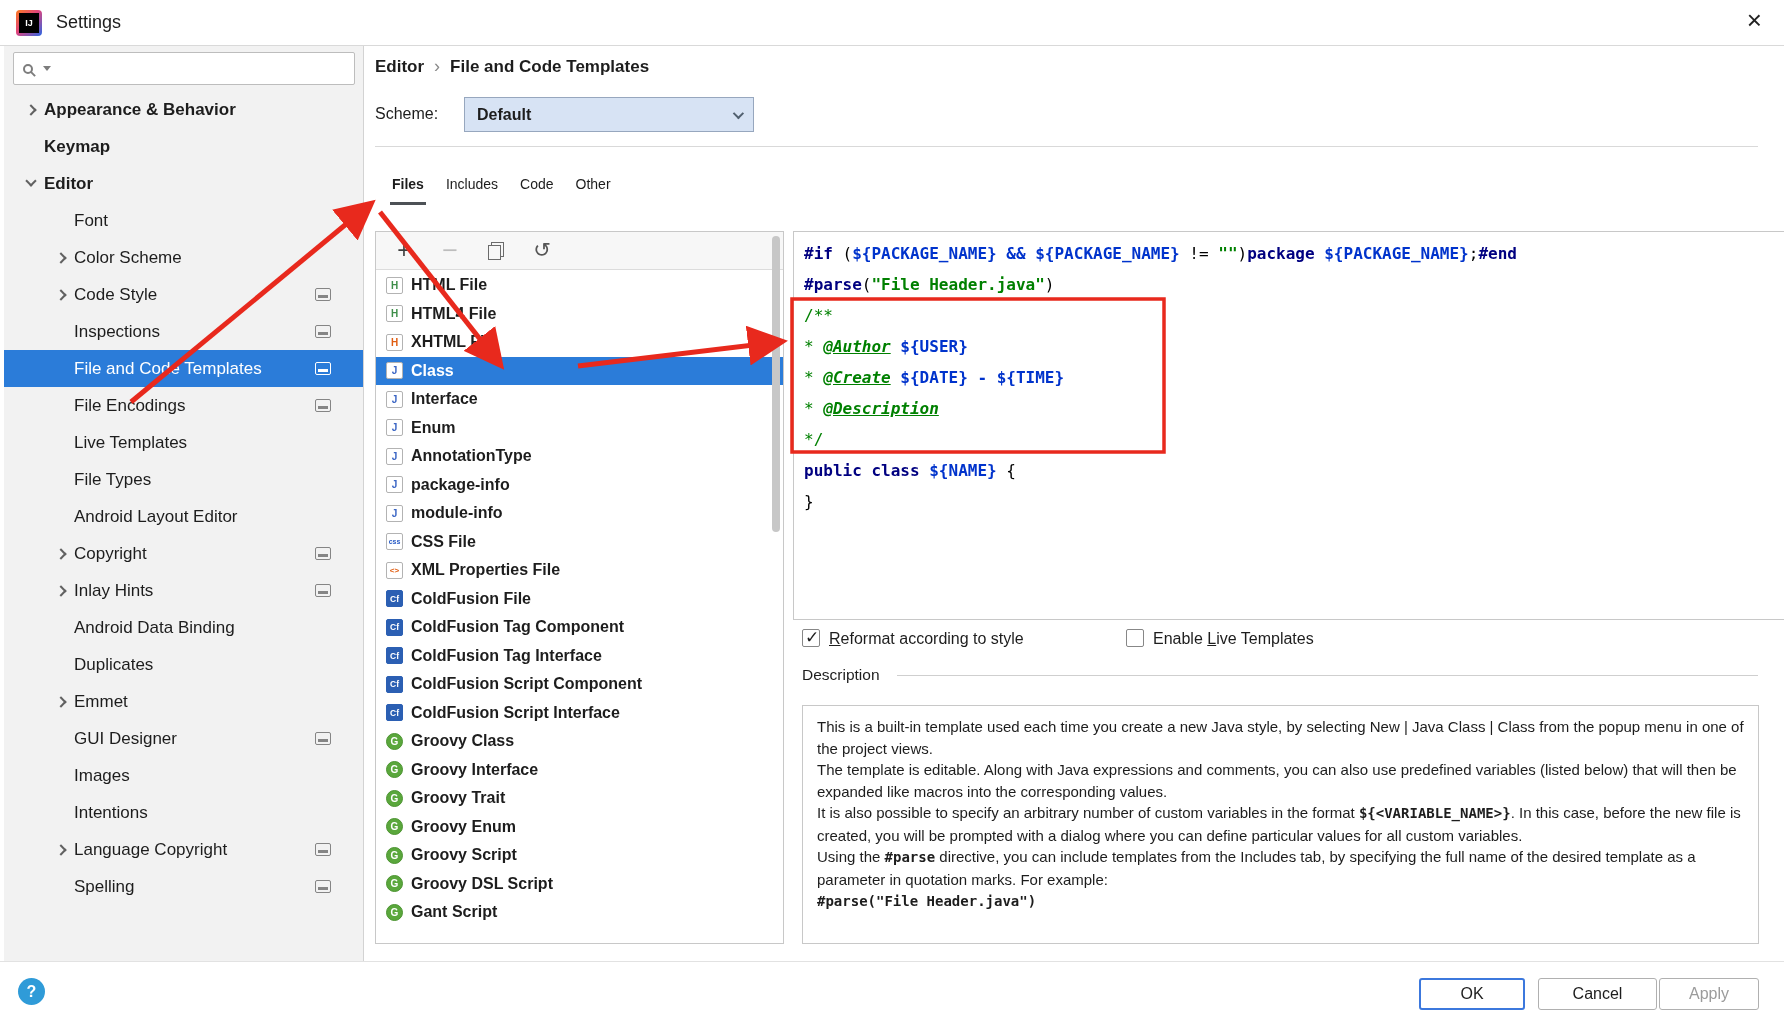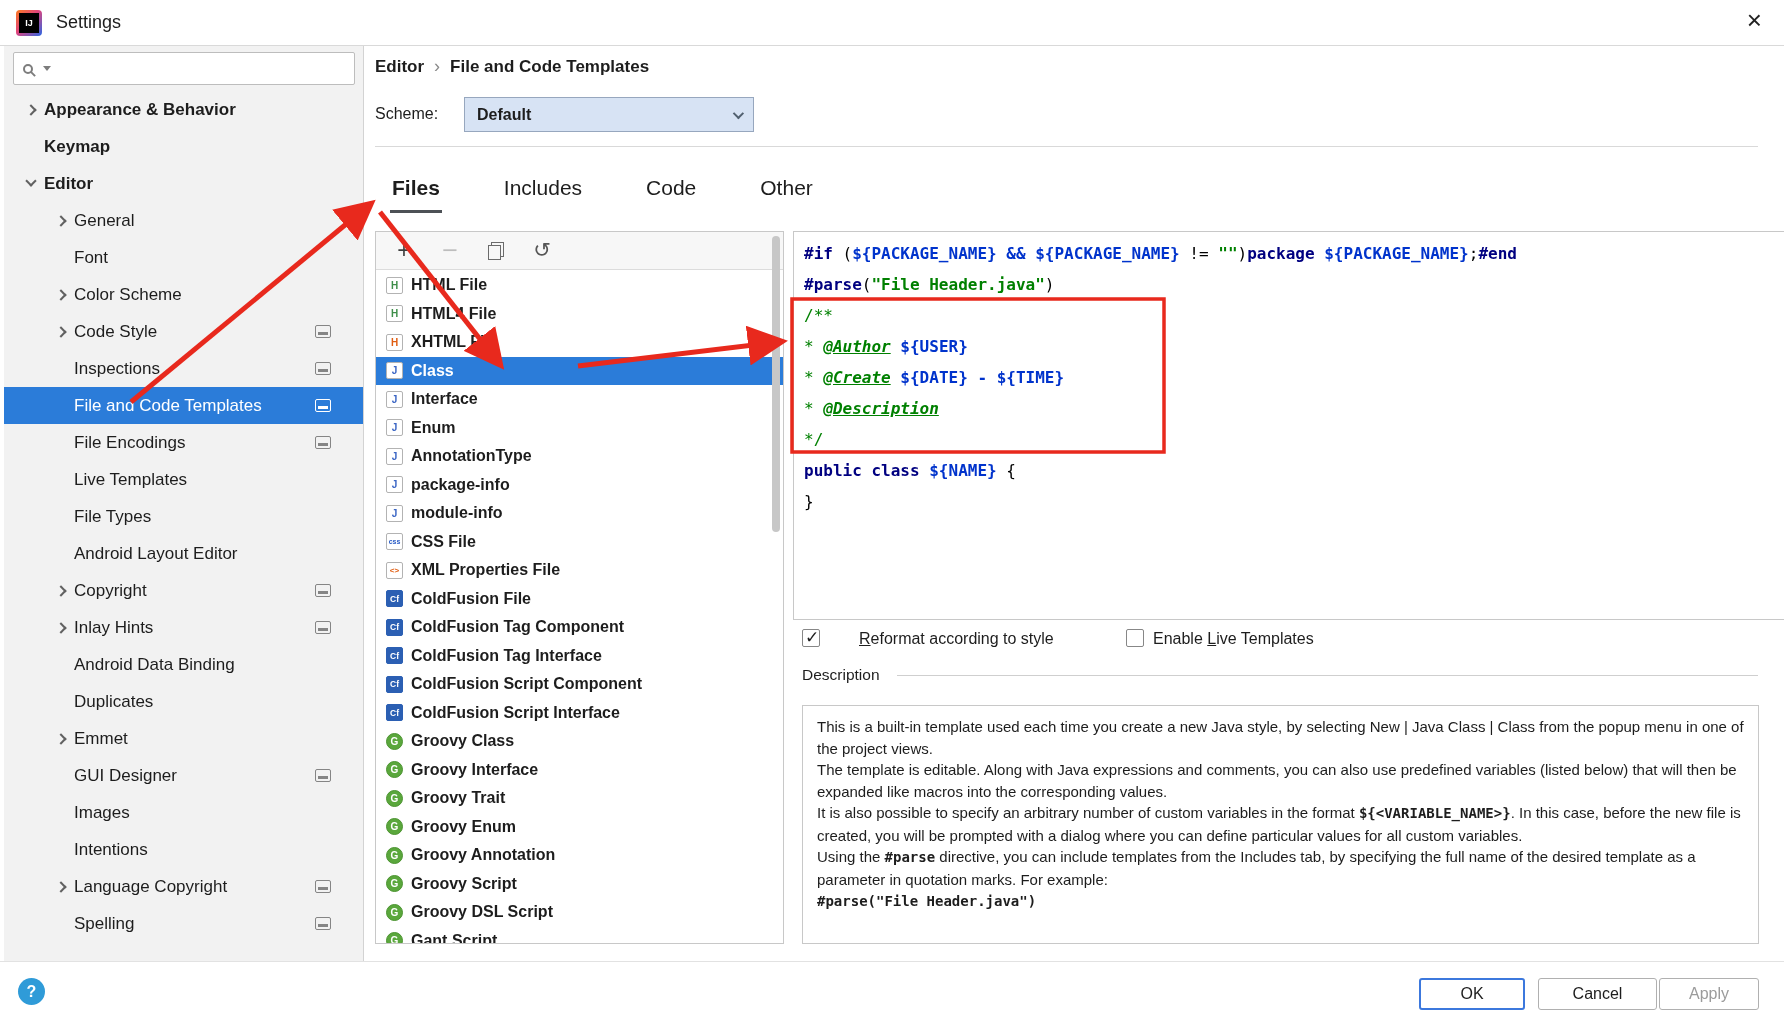--- a/index.html
+++ b/index.html
@@ -36,21 +36,21 @@
 
   
   .breadcrumb { position:absolute; left:375px; top:56px; font-size:17px; font-weight:bold; display:flex; align-items:center; gap:10px; }
   .bc-sep { color:#8a8a8a; font-weight:normal; font-size:18px; }
   .scheme-label { position:absolute; left:375px; top:105px; font-size:16px; }
   .scheme-select { position:absolute; left:464px; top:97px; width:290px; height:35px; background:#d7e3f4; border:1px solid #97a7be; display:flex; align-items:center; padding:12px 12px; font-size:16px; font-weight:bold; cursor:pointer; }
   .dd-chev { margin-left:auto; width:8px; height:8px; border-right:2px solid #51606f; border-bottom:2px solid #51606f; transform:rotate(45deg) translateY(-2px); }
   .hr1 { position:absolute; left:375px; top:146px; width:1383px; height:1px; background:#d9d9d9; }
 
   
-  .tab-bar { position:absolute; left:390px; top:172px; display:flex; gap:60px; font-size:21px; }
+  .tab-bar { position:absolute; left:390px; top:172px; display:flex; gap:18px; font-size:14px; }
   .tab { padding:4px 2px 10px 2px; cursor:pointer; color:#1d1d1d; }
   .tab.active { font-weight:bold; border-bottom:3px solid #4d5156; }
 
   
   .list-panel { position:absolute; left:375px; top:231px; width:409px; height:713px; border:1px solid #c8c8c8; background:#fff; }
   .list-toolbar { height:38px; background:#f7f7f7; border-bottom:1px solid #dcdcdc; display:flex; align-items:center; padding-left:16px; gap:22px; }
   .tbi { width:24px; height:24px; position:relative; display:inline-flex; align-items:center; justify-content:center; cursor:pointer; }
   .tbi-add::before { content:"+"; font-size:23px; color:#3e3e3e; line-height:1; }
   .tbi-remove::before { content:"\2212"; font-size:21px; color:#bdbdbd; line-height:1; font-family:"DejaVu Sans",sans-serif; }
   .tbi-copy::before { content:""; position:absolute; width:11px; height:13px; border:1.7px solid #6b6b6b; right:4px; top:3px; }
@@ -81,21 +81,21 @@
   .tok-cmt { color:#008000; }
   .tok-tag { color:#008000; font-weight:bold; font-style:italic; text-decoration:underline; }
   .tok-pln { color:#000; }
 
   
   .cb { position:absolute; width:18px; height:18px; border:1.6px solid #878787; border-radius:2px; background:#fff; cursor:pointer; }
   .cb.checked::after { content:"\2713"; position:absolute; left:2px; top:-3px; font-size:17px; font-weight:bold; color:#1d1d1d; font-family:"DejaVu Sans",sans-serif; }
   .cb-reformat { left:802px; top:629px; }
   .cb-live { left:1126px; top:629px; }
   .cb-label { position:absolute; top:629px; font-size:16px; line-height:19px; cursor:pointer; }
-  .lbl-reformat { left:859px; }
+  .lbl-reformat { left:829px; }
   .lbl-live { left:1153px; }
 
   
   .desc-label { position:absolute; left:802px; top:666px; font-size:15.5px; }
   .desc-line { position:absolute; left:897px; top:675px; width:861px; height:1px; background:#cfcfcf; }
   .desc-box { position:absolute; left:802px; top:705px; width:957px; height:239px; border:1px solid #c8c8c8; background:#fff; padding:10px 14px; font-size:15px; line-height:21.5px; overflow:hidden; }
   .seg-i { }
   .seg-code { font-family:"DejaVu Sans Mono", monospace; font-weight:bold; font-size:14px; }
 
   
@@ -133,26 +133,20 @@
       </div>
       <div class="tree-row bold">
         <span class="chev-slot"></span>
         <span class="tree-label">Keymap</span>
       </div>
       <div class="tree-row bold">
         <span class="chev-slot">
           <span class="chev down"></span>
         </span>
         <span class="tree-label">Editor</span>
-      </div>
-      <div class="tree-row child">
-        <span class="chev-slot">
-          <span class="chev right"></span>
-        </span>
-        <span class="tree-label">General</span>
       </div>
       <div class="tree-row child">
         <span class="chev-slot"></span>
         <span class="tree-label">Font</span>
       </div>
       <div class="tree-row child">
         <span class="chev-slot">
           <span class="chev right"></span>
         </span>
         <span class="tree-label">Color Scheme</span>
@@ -349,24 +343,20 @@
       <div class="list-row">
         <span class="fi fi-groovy"></span>
         <span class="list-label">Groovy Trait</span>
       </div>
       <div class="list-row">
         <span class="fi fi-groovy"></span>
         <span class="list-label">Groovy Enum</span>
       </div>
       <div class="list-row">
         <span class="fi fi-groovy"></span>
-        <span class="list-label">Groovy Annotation</span>
-      </div>
-      <div class="list-row">
-        <span class="fi fi-groovy"></span>
         <span class="list-label">Groovy Script</span>
       </div>
       <div class="list-row">
         <span class="fi fi-groovy"></span>
         <span class="list-label">Groovy DSL Script</span>
       </div>
       <div class="list-row">
         <span class="fi fi-groovy"></span>
         <span class="list-label">Gant Script</span>
       </div>

